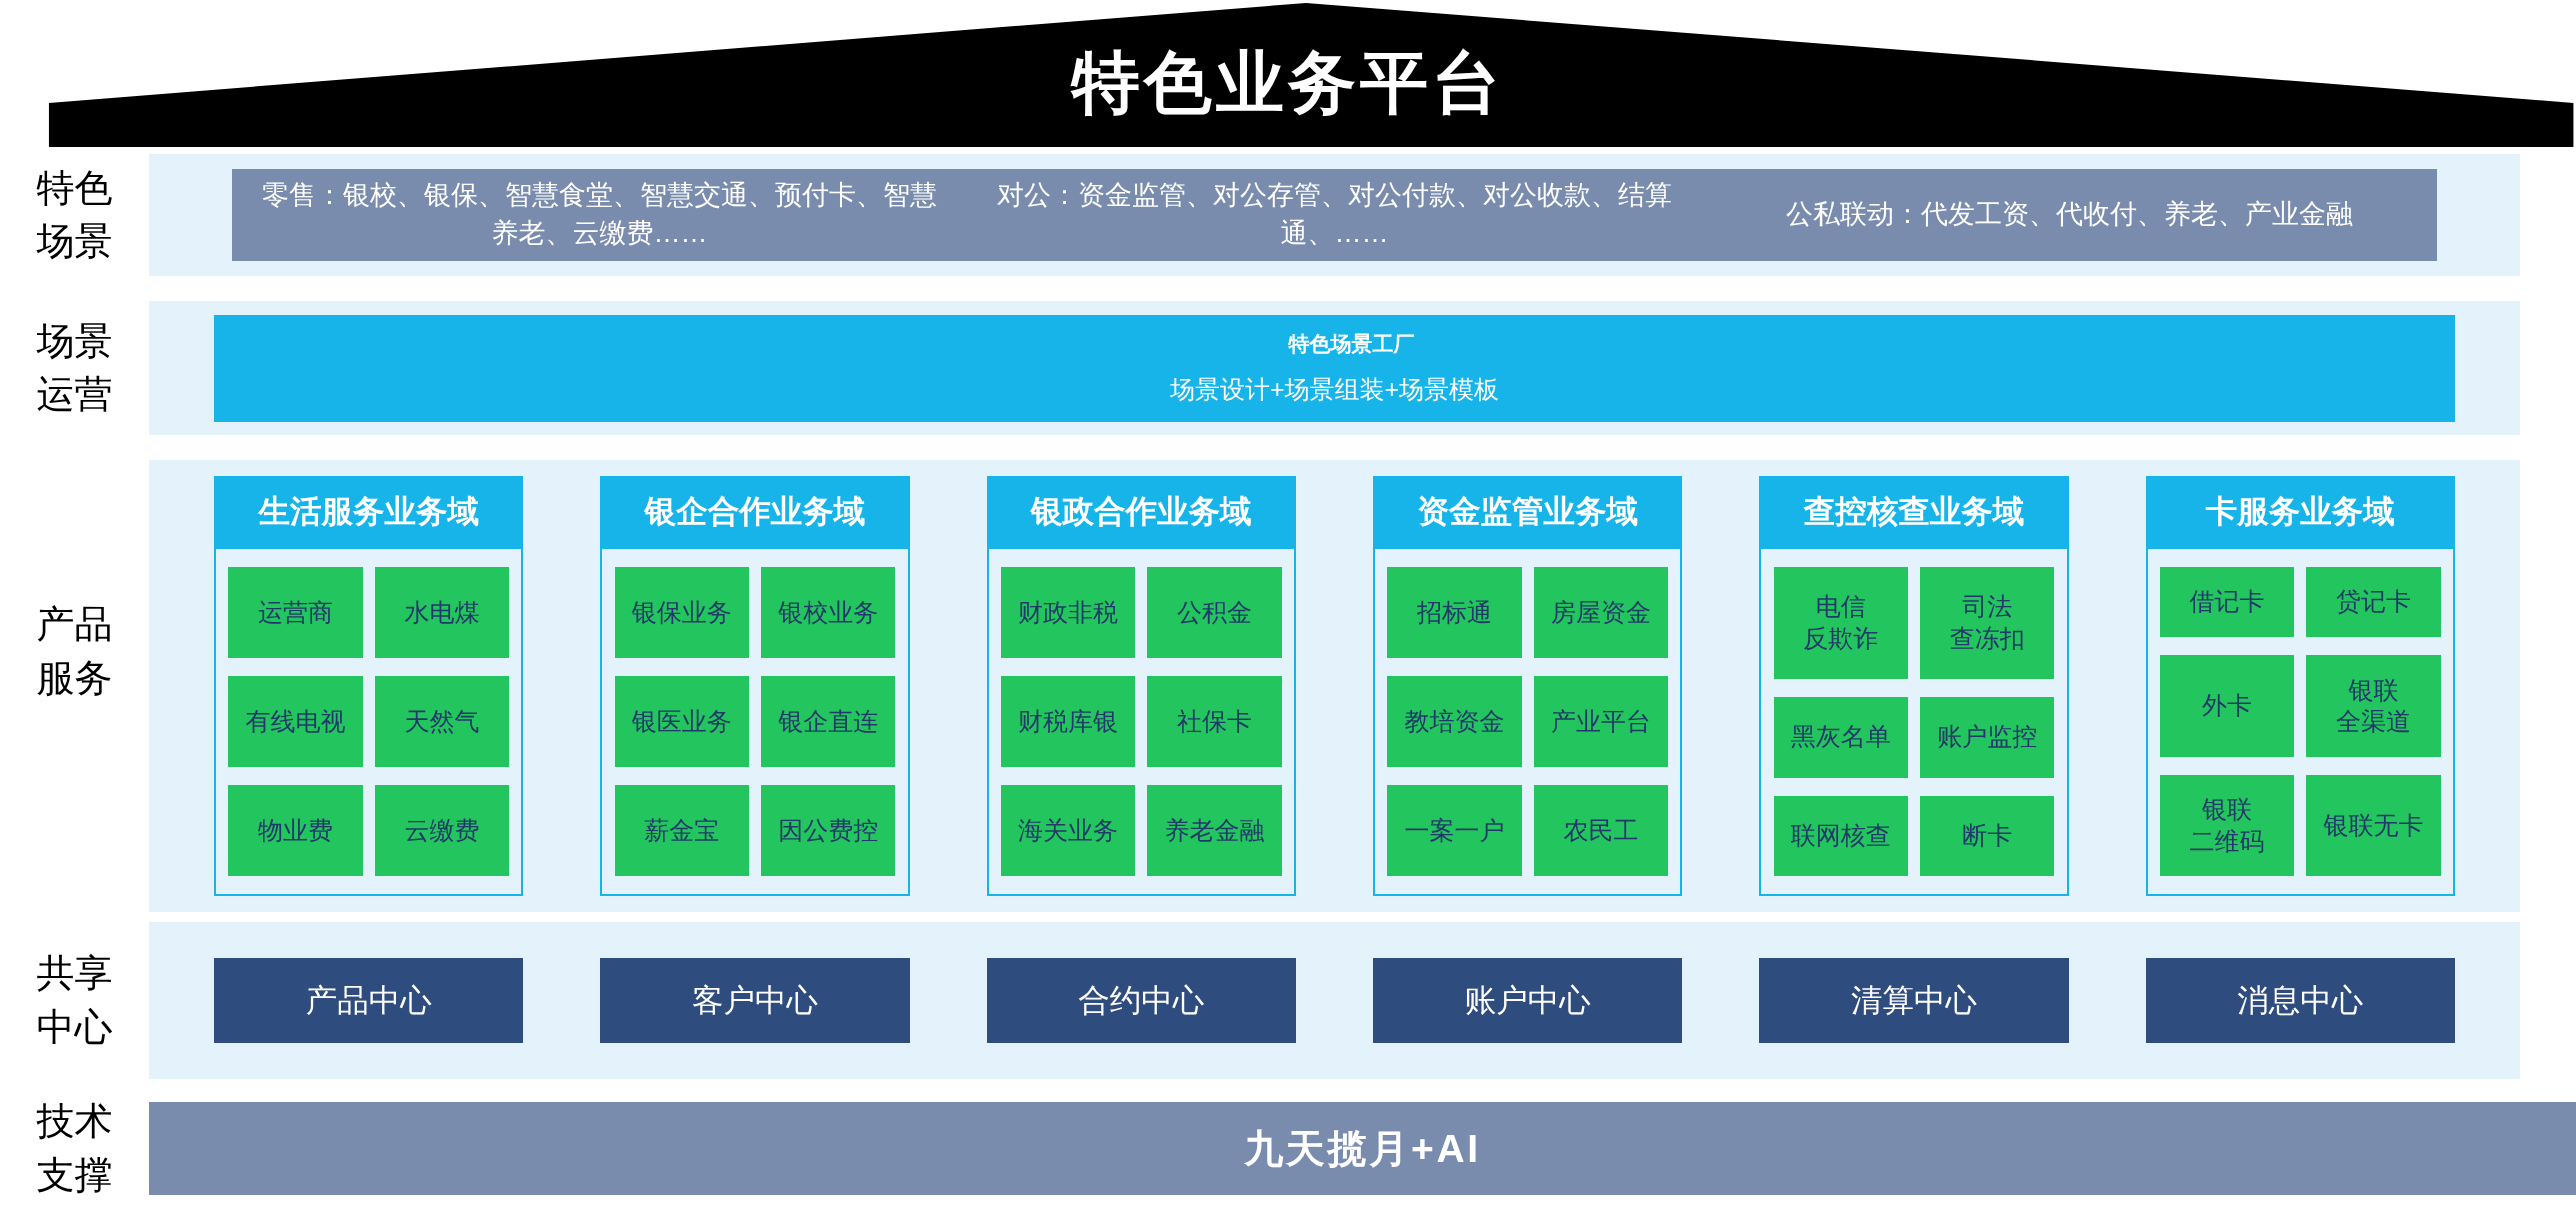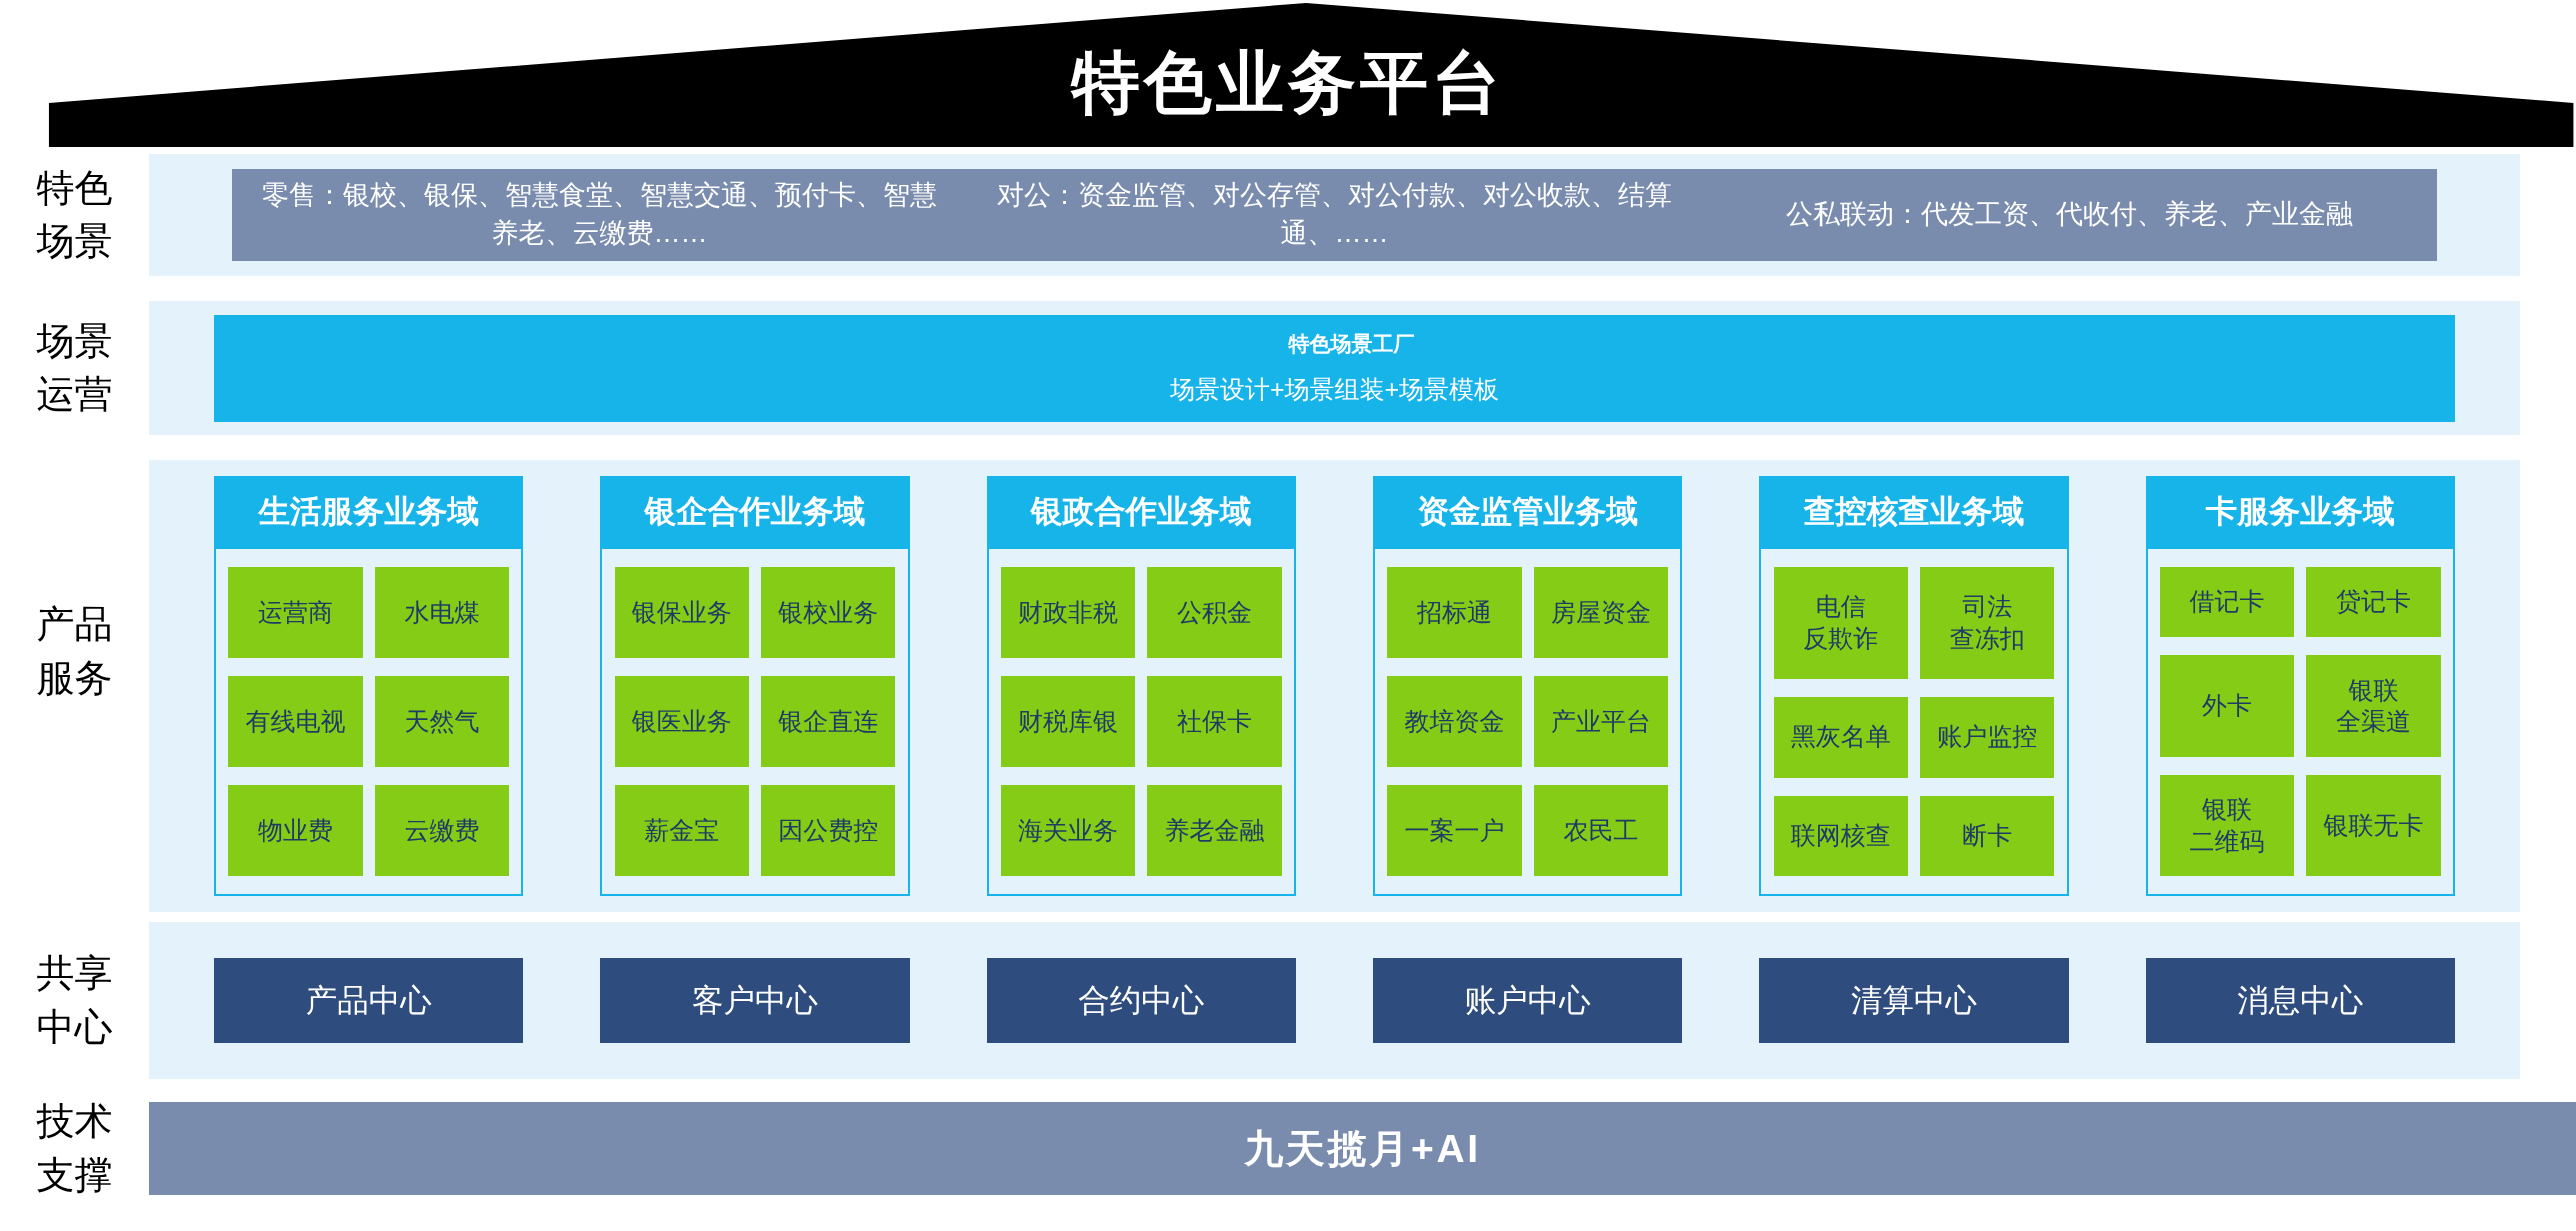--- a/index.html
+++ b/index.html
@@ -58,21 +58,21 @@
     height:73px;background:#17B4E9;color:#ffffff;
     display:flex;align-items:center;justify-content:center;
     font-size:31.5px;font-weight:bold;flex:none;
   }
   .domain-body{
     flex:1;border:2.1px solid #17B4E9;border-top:none;background:#E3F2FB;
     padding:18px 12.3px;box-sizing:border-box;
     display:grid;grid-template-columns:1fr 1fr;gap:18px 12.3px;
   }
   .domain-cell{
-    background:#84cc16;color:#203A67;font-size:25px;line-height:1.25;
+    background:#22c55e;color:#203A67;font-size:25px;line-height:1.25;
     display:flex;align-items:center;justify-content:center;
     text-align:center;white-space:pre-line;padding:17px;
   }
   
   .band-shared{top:922px;height:157px;padding:25px 65px;gap:77px;}
   .center-box{
     flex:1;height:85px;background:#2E4C7E;color:#ffffff;
     display:flex;align-items:center;justify-content:center;font-size:31.5px;
   }
   

